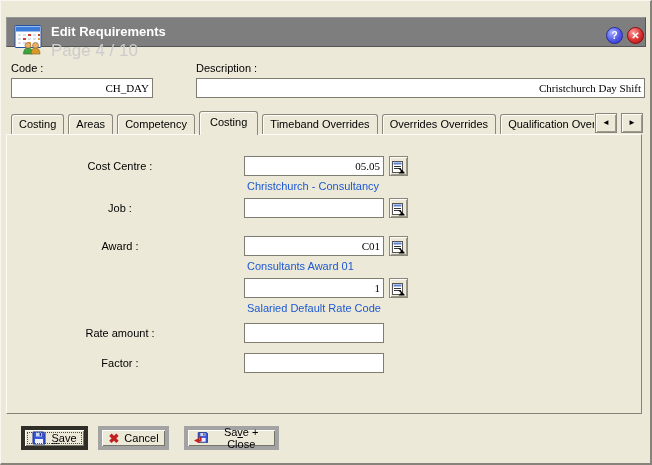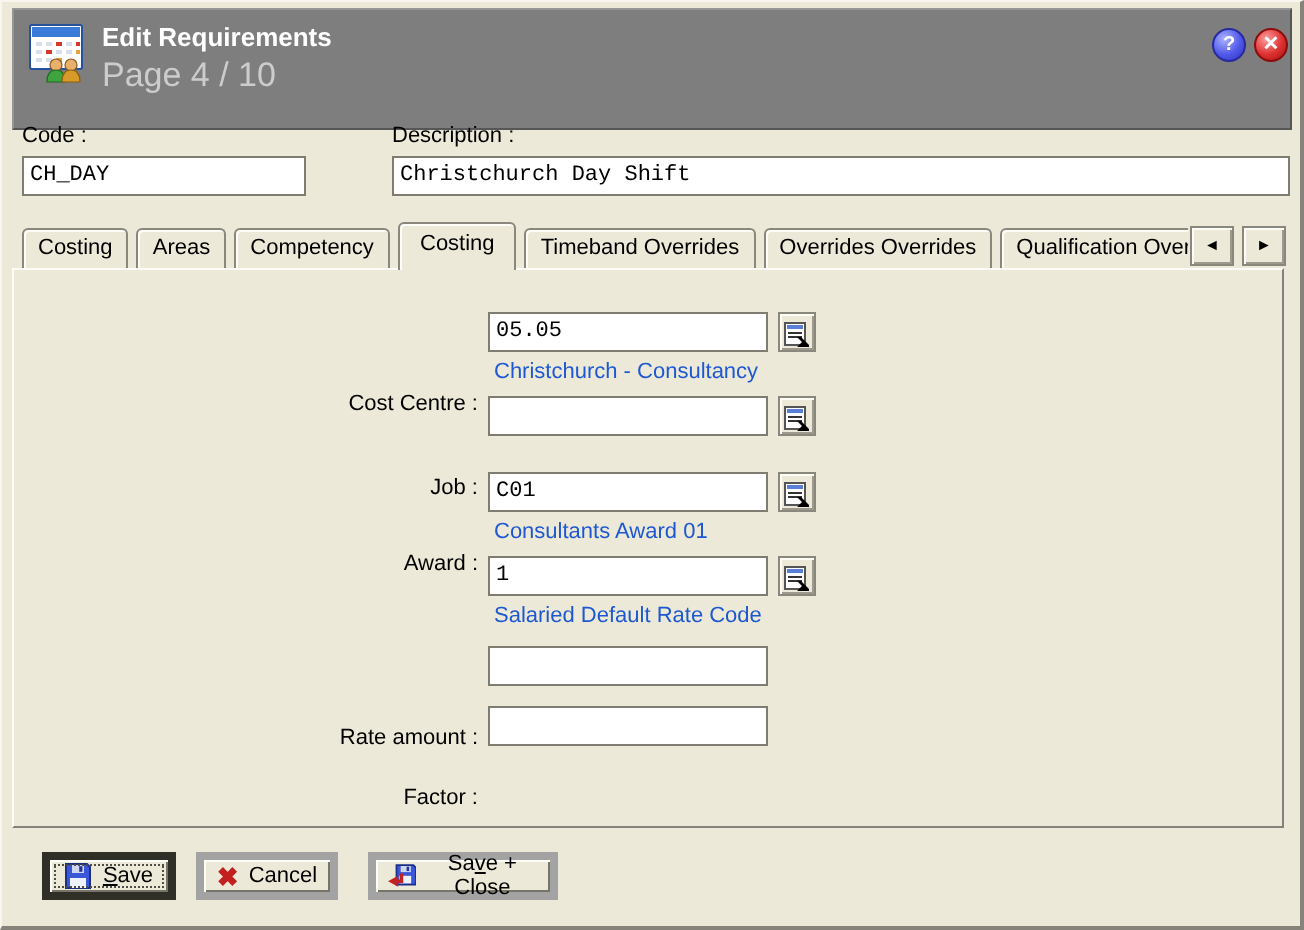--- a/index.html
+++ b/index.html
@@ -8,41 +8,41 @@
     position:relative; width:652px; height:465px;
     background:#ece9d8;
     font-family:"Liberation Sans", sans-serif;
     font-size:11px; color:#000;
     border-top:1px solid #f8f6ee; border-left:1px solid #f8f6ee;
     border-right:2px solid #85837a; border-bottom:2px solid #85837a;
     overflow:hidden;
   }
   
   .hdr {
-    position:absolute; left:5px; top:3px; width:640px; height:61px;
+    position:absolute; left:5px; top:16px; width:640px; height:30px;
     background:#7e7e7e;
     border-top:1px solid #969696; border-left:1px solid #969696;
     border-right:1px solid #565656; border-bottom:1px solid #565656;
   }
   .hdr-icon { position:absolute; left:7px; top:6px; width:30px; height:31px; }
   .hdr-title { position:absolute; left:44px; top:6px; font-size:13px; font-weight:bold; color:#ffffff; }
   .hdr-page  { position:absolute; left:44px; top:23px; font-size:17px; color:#cccccc; }
   .round-btn {
     position:absolute; top:9px; width:17px; height:17px; border-radius:50%;
     color:#fff; font-weight:bold; font-size:10px; line-height:16px; text-align:center;
     cursor:default;
   }
   .help-btn { left:599px; background:radial-gradient(circle at 35% 30%, #a9b2ff, #5158e8 55%, #2e32bf); border:1px solid #262a9e; }
   .close-btn{ left:620px; background:radial-gradient(circle at 35% 30%, #ff9d9d, #dd3030 55%, #a51111); border:1px solid #8c0d0d; }
   
   .fld-label { position:absolute; height:13px; }
   .txt {
     position:absolute; height:20px; background:#fff;
-    border:1px solid #7f7d72; padding:2px 3px; font-family:Liberation Mono, monospace;
-    font-size:11px; color:#000; outline:none;
+    border:1px solid #7f7d72; padding:2px 3px; font-family:Liberation Serif, serif;
+    font-size:11px; color:#000; outline:none;text-align:right;
   }
   
   .tabs { position:absolute; left:10px; top:110px; right:56px; height:24px; overflow:hidden; white-space:nowrap; z-index:3; }
   .tab {
     display:inline-block; vertical-align:top; margin-top:3px; height:20px; line-height:19px;
     padding:0 7px; margin-right:1px; background:#ece9d8;
     border:1px solid #8a887c; border-bottom:none; border-radius:3px 3px 0 0;
     box-shadow:inset 1px 1px 0 #fdfcf7; cursor:default;
   }
   .tab.active { margin-top:0; height:24px; line-height:21px; padding:0 10px; position:relative; z-index:4; }
@@ -54,21 +54,21 @@
   }
   
   .panel {
     position:absolute; left:5px; top:133px; width:636px; height:280px;
     background:#ece9d8;
     border-top:1px solid #fdfcf7; border-left:1px solid #fdfcf7;
     border-right:1px solid #84827a; border-bottom:1px solid #84827a;
     z-index:2;
   }
   
-  .row-label { position:absolute; left:0; width:238px; text-align:right; height:20px; line-height:20px; z-index:3;margin-top:36px; }
+  .row-label { position:absolute; left:0; width:238px; text-align:center; height:20px; line-height:20px; z-index:3; }
   .row-input { left:243px; width:140px; z-index:3; }
   .lookup-btn {
     position:absolute; left:388px; width:19px; height:20px; z-index:3;
     background:#ece9d8; border:1px solid #8a887c;
     box-shadow:inset 1px 1px 0 #fdfcf7, inset -1px -1px 0 #9d9a8d;
     padding:0; cursor:default;
   }
   .lookup-btn svg { display:block; margin:2px auto 0; }
   .blue-link { position:absolute; left:246px; color:#1d58d2; z-index:3; }
   

